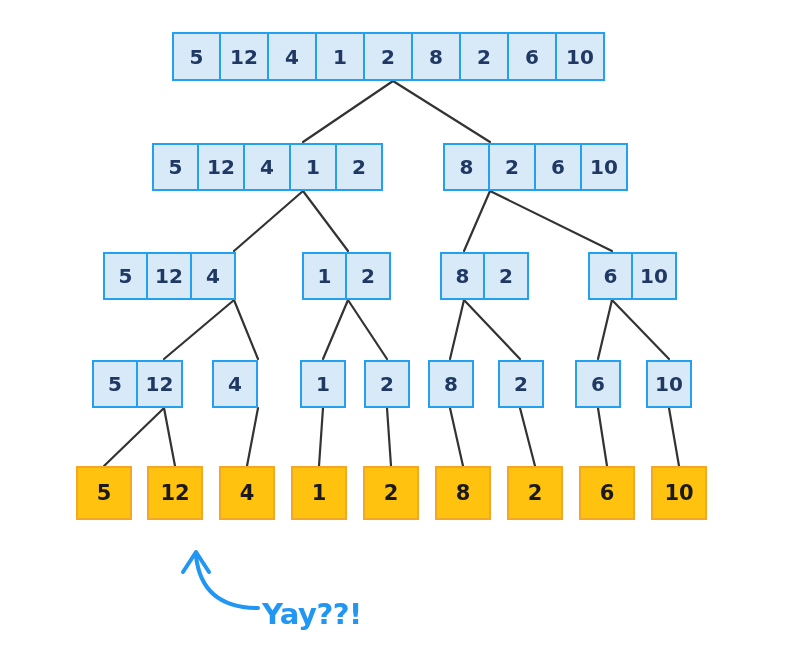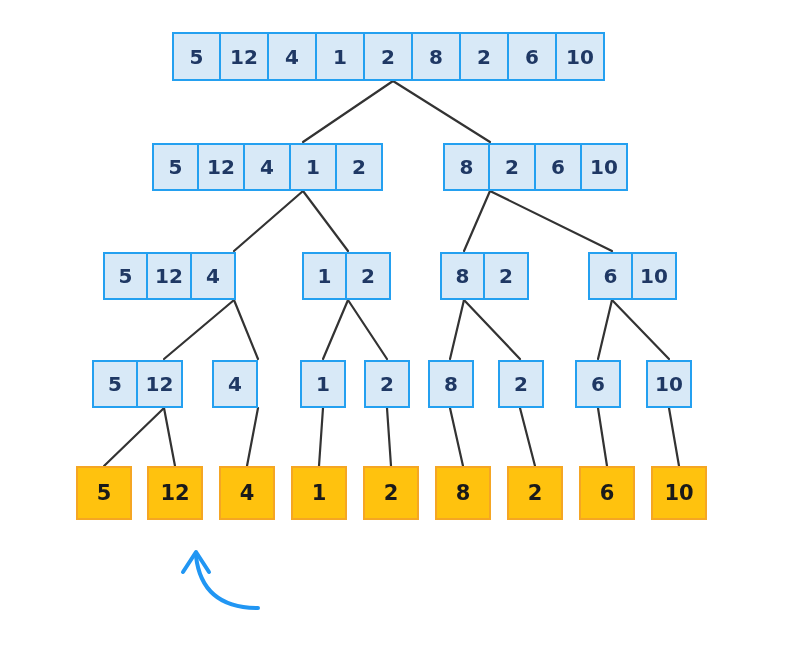--- a/index.html
+++ b/index.html
@@ -210,15 +210,16 @@
     <div class="group" style="left:507px; top:466px; height:54px;">
       <div class="cell gold" style="width:56px;">2</div>
     </div>
     <div class="group" style="left:579px; top:466px; height:54px;">
       <div class="cell gold" style="width:56px;">6</div>
     </div>
     <div class="group" style="left:651px; top:466px; height:54px;">
       <div class="cell gold" style="width:56px;">10</div>
     </div>
 
+    <div id="annotation-label" style="left:262px; top:597px;">Yay??!</div>
   </div>
 
 </div>
 
 </body></html>

